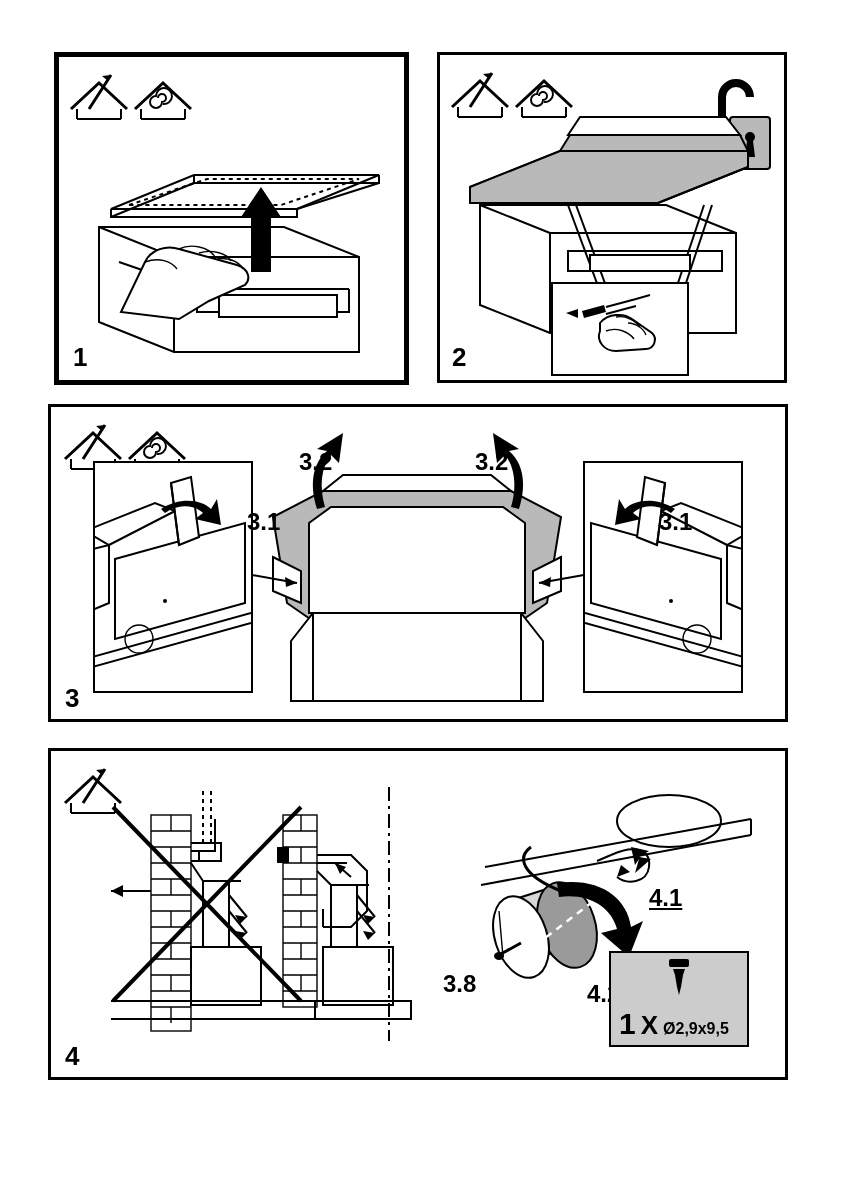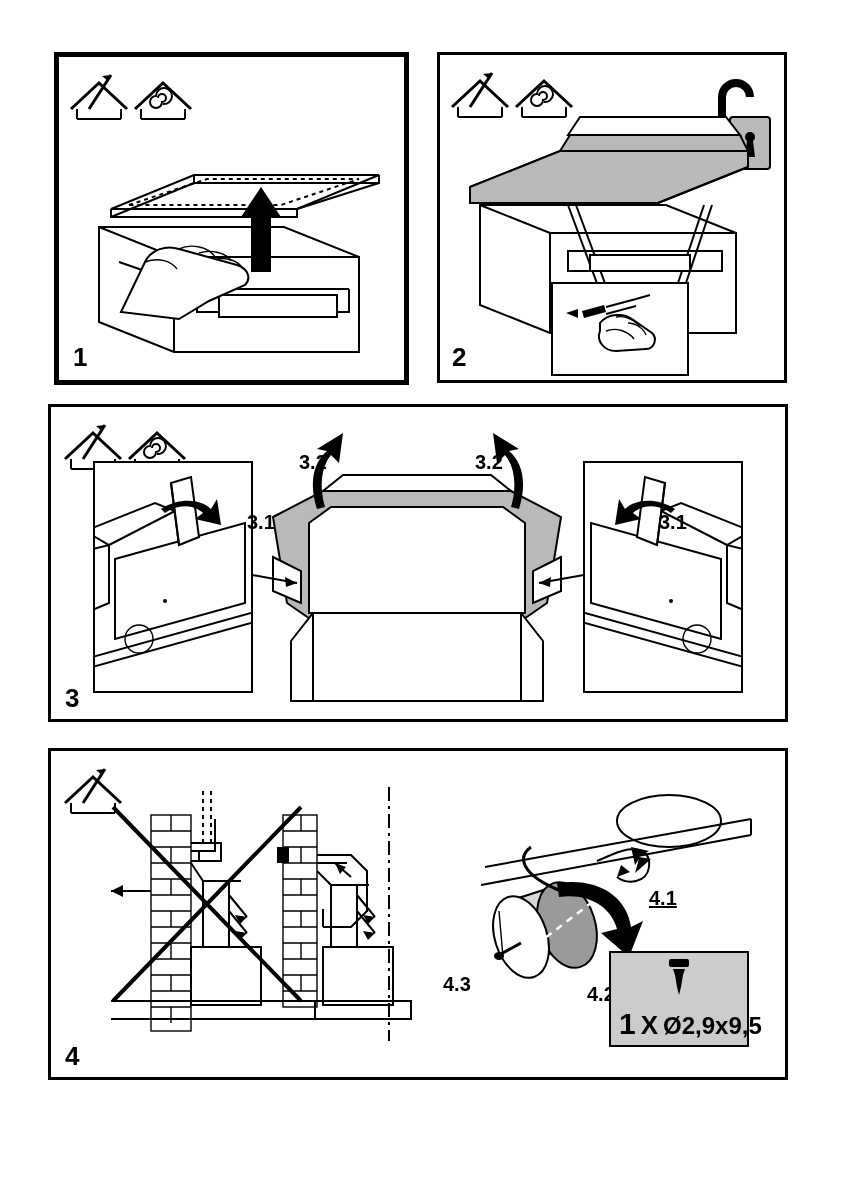--- a/index.html
+++ b/index.html
@@ -5,21 +5,21 @@
   html,body{margin:0;padding:0;background:#ffffff;}
   body{width:841px;height:1191px;font-family:"Liberation Sans",sans-serif;color:#000;position:relative;overflow:hidden;}
   .page{position:relative;width:841px;height:1191px;}
 
   .panel{position:absolute;box-sizing:border-box;background:#fff;border:3px solid #000;}
   .panel.thick{border-width:5px;}
   .panel-num{position:absolute;font-weight:bold;font-size:26px;line-height:26px;}
 
   .subframe{position:absolute;box-sizing:border-box;border:2px solid #000;background:#fff;}
 
-  .lbl{position:absolute;font-weight:bold;font-size:20px;line-height:22px;white-space:nowrap;}
+  .lbl{position:absolute;font-weight:bold;font-size:24px;line-height:22px;white-space:nowrap;}
 
   svg{display:block;}
   .ln{fill:none;stroke:#000;stroke-width:2;}
   .ln3{fill:none;stroke:#000;stroke-width:3;}
   .ln1{fill:none;stroke:#000;stroke-width:1.4;}
   .fillW{fill:#ffffff;stroke:#000;stroke-width:2;}
   .fillG{fill:#b9b9b9;stroke:#000;stroke-width:2;}
   .fillLG{fill:#d8d8d8;stroke:#000;stroke-width:2;}
   .fillDG{fill:#9a9a9a;stroke:#000;stroke-width:2;}
   .fillK{fill:#000;}
@@ -278,34 +278,34 @@
         <path class="ln" d="M560 104 L546 110"></path>
         <path class="fillK" d="M584 122 L600 108 l-12 -2 l10 -6 l-18 -4 l4 18 l4 -6 z"></path>
 
         <path class="ln3" d="M448 204 L470 192"></path>
         <ellipse cx="448" cy="205" rx="5" ry="4" fill="#000"></ellipse>
       </g>
     </svg>
 
     <div class="lbl" style="left:598px;top:136px;text-decoration:underline;">4.1</div>
     <div class="lbl" style="left:536px;top:232px;">4.2</div>
-    <div class="lbl" style="left:392px;top:222px;">4.3</div>
+    <div class="lbl" style="left:392px;top:222px;">3.8</div>
 
     <div class="subframe" style="right:36px;bottom:30px;width:140px;height:96px;background:#cccccc;">
       <svg width="136" height="92" viewBox="0 0 136 92">
         <rect x="58" y="6" width="20" height="8" rx="2" fill="#000"></rect>
         <path class="ln1" d="M61 8 L75 8 M61 11 L75 11"></path>
         <path fill="#000" d="M62 16 L74 16 L72 22 L64 22 Z"></path>
         <path fill="#000" d="M64 22 L72 22 L71 28 L65 28 Z"></path>
         <path fill="#000" d="M65 28 L71 28 L70 34 L66 34 Z"></path>
         <path fill="#000" d="M66 34 L70 34 L68 42 Z"></path>
       </svg>
       <div style="position:absolute;left:8px;bottom:4px;display:flex;align-items:baseline;gap:5px;">
         <span style="font-size:30px;font-weight:bold;">1</span>
         <span style="font-size:26px;font-weight:bold;">X</span>
-        <span style="font-size:24px;font-weight:bold;">Ø2,9x9,5</span>
+        <span style="font-size:16px;font-weight:bold;">Ø2,9x9,5</span>
       </div>
     </div>
 
     <div class="panel-num" style="left:14px;bottom:8px;">4</div>
   </div>
 
 </div>
 
 </body></html>

